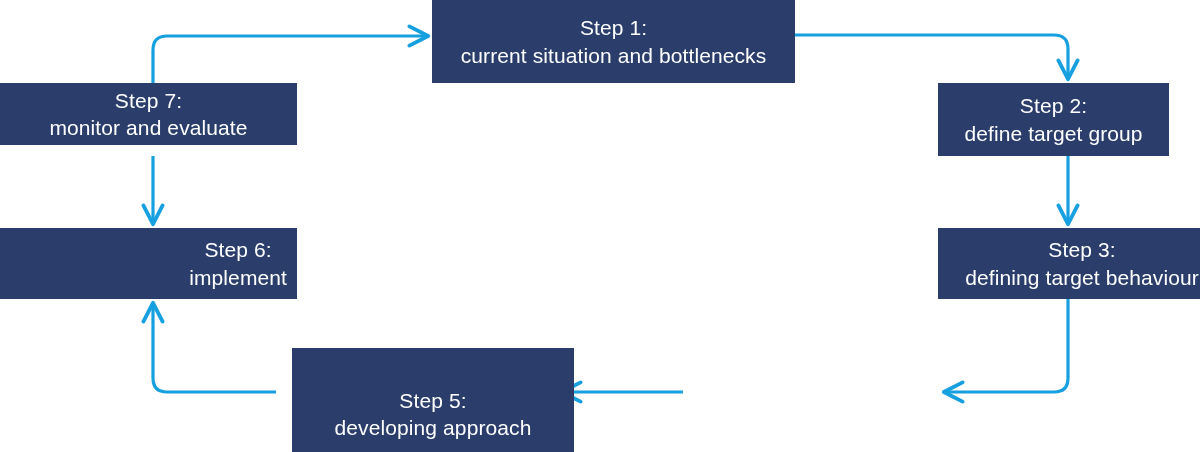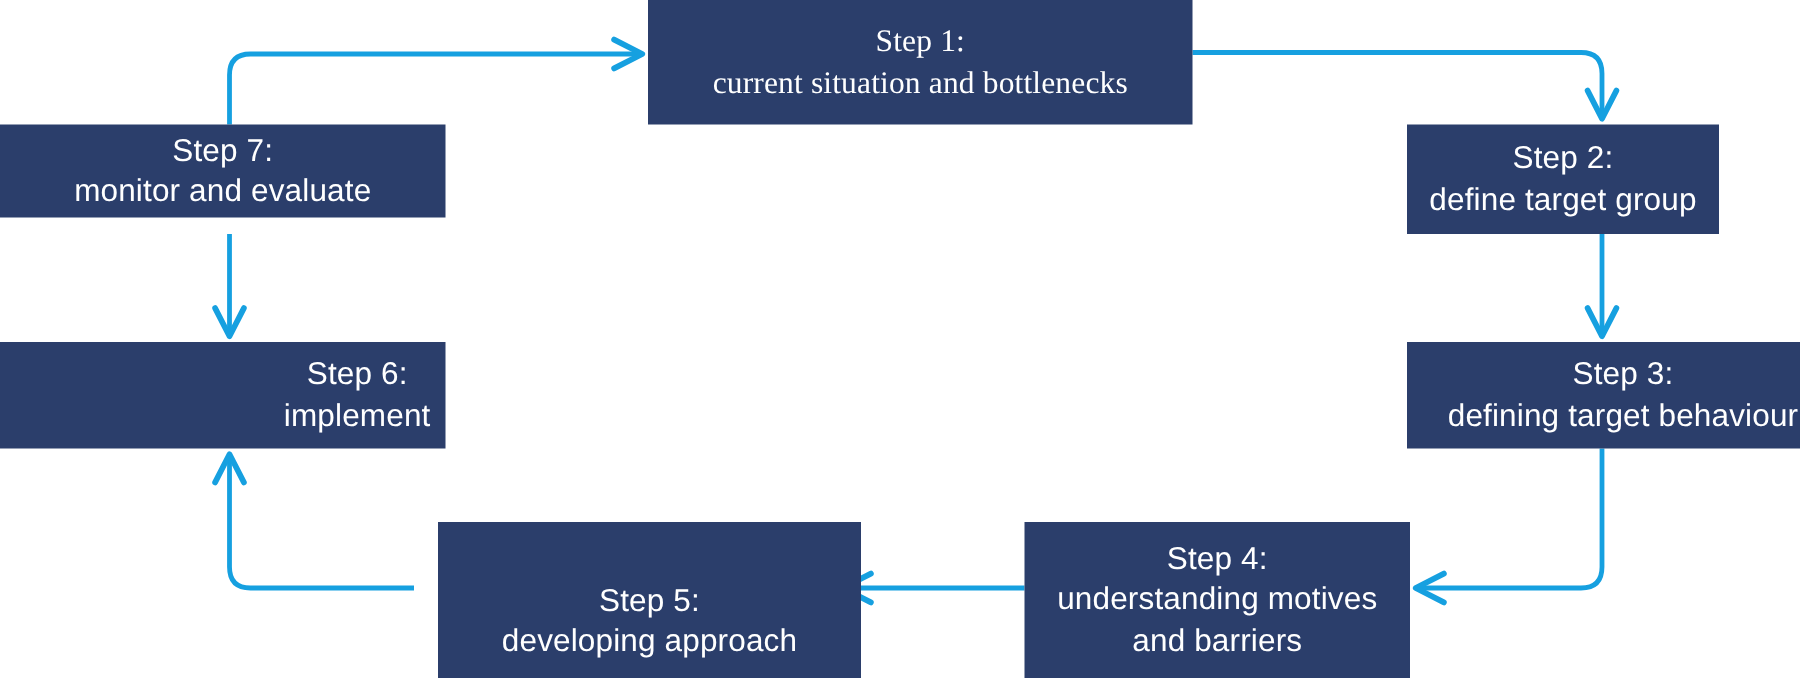--- a/index.html
+++ b/index.html
@@ -41,22 +41,22 @@
   .step-label {
     font-size: 21px;
     line-height: 1.30;
     letter-spacing: 0.1px;
     font-weight: 400;
     white-space: pre-line;
     color: #ffffff;
   }
 
   
-  #step-1-box { left: 432px;  top: 0px;   width: 363px; height: 83px; font-family: Liberation Serif, serif;  }
-  #step-2-box { left: 938px;  top: 83px;  width: 208px; height: 73px;  }
+  #step-1-box { left: 432px;  top: 0px;   width: 363px; height: 83px;  }
+  #step-2-box { left: 938px;  top: 83px;  width: 231px; height: 73px;  }
   #step-3-box { left: 938px;  top: 228px; width: 288px; height: 71px;  }
   #step-4-box { left: 683px;  top: 348px; width: 257px; height: 104px; }
   #step-5-box { left: 292px;  top: 348px; width: 282px; height: 132px; }
   #step-6-box { left: 0px;    top: 228px; width: 297px; height: 71px; justify-content: flex-end;  }
   #step-7-box { left: 0px;    top: 83px;  width: 297px; height: 62px;  }
 </style>
 </head>
 <body>
 
 <div id="diagram-root">
@@ -94,25 +94,20 @@
   <div class="step-box" id="step-2-box">
     <span class="step-label">Step 2:
 define target group</span>
   </div>
 
   <div class="step-box" id="step-3-box">
     <span class="step-label">Step 3:
 defining target behaviour</span>
   </div>
 
-  <div class="step-box" id="step-4-box">
-    <span class="step-label">Step 4:
-understanding motives
-and barriers</span>
-  </div>
 
   <div class="step-box" id="step-5-box">
     <span class="step-label">Step 5:
 developing approach</span>
   </div>
 
   <div class="step-box" id="step-6-box">
     <span class="step-label">Step 6:
 implement</span>
   </div>

